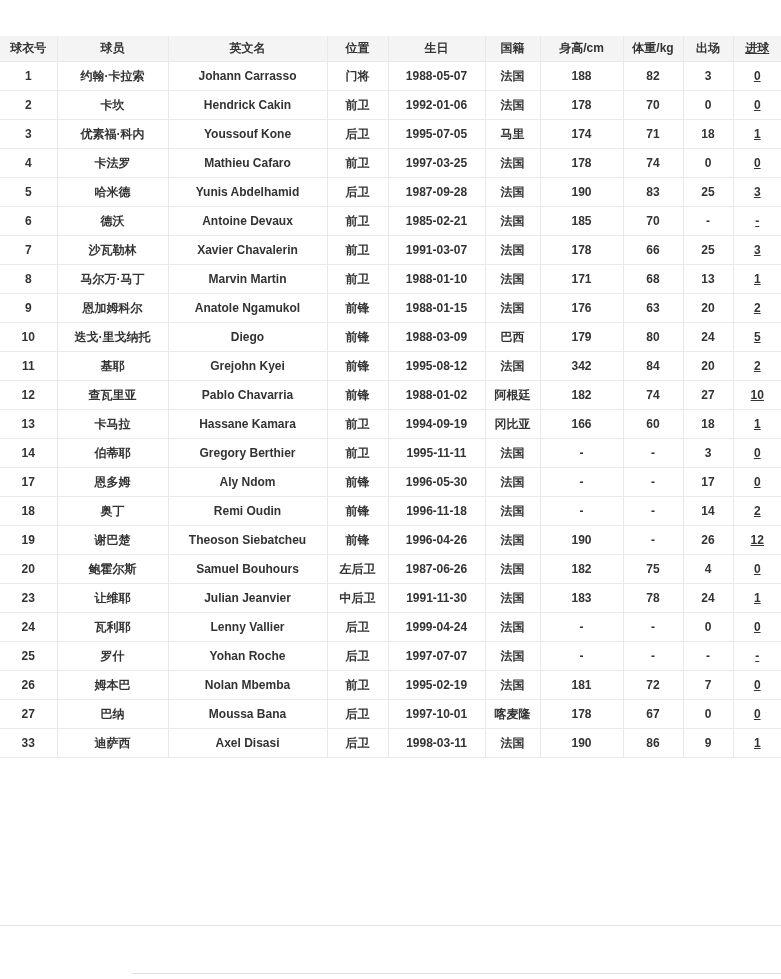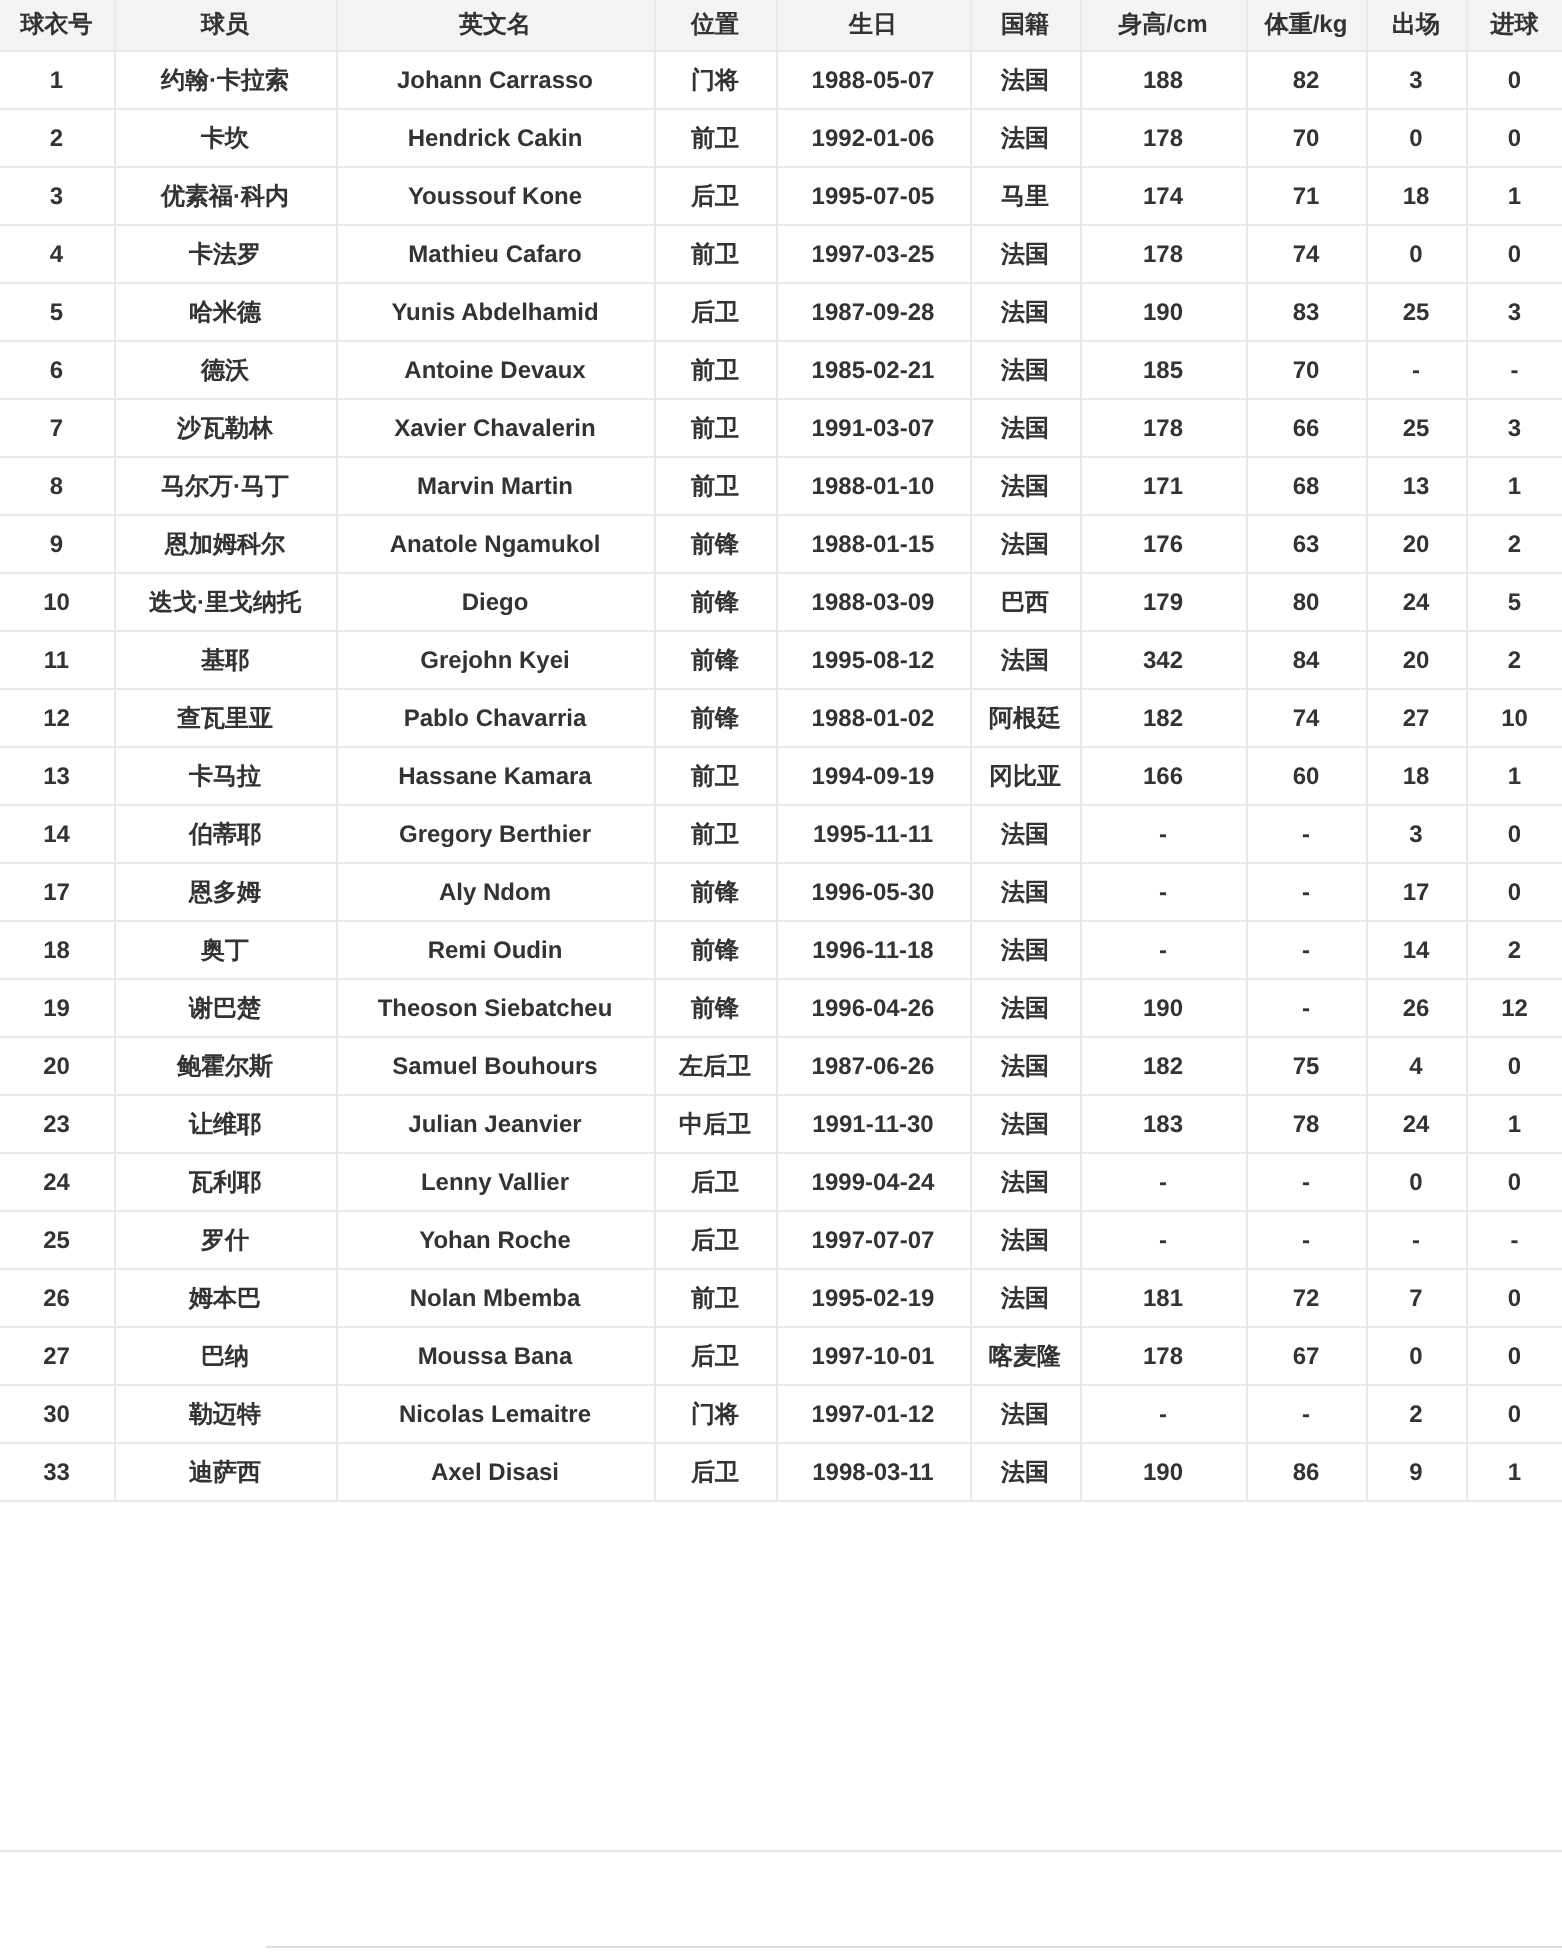--- a/index.html
+++ b/index.html
@@ -11,37 +11,39 @@
     position: relative;
     width: 781px;
     height: 979px;
     font-family: "Liberation Sans", "DejaVu Sans", sans-serif;
     overflow: hidden;
   }
   table.squad {
     width: 781px;
     border-collapse: collapse;
     table-layout: fixed;
+    margin-top: 36px;
   }
   table.squad th,
   table.squad td {
     padding: 0;
     text-align: center;
     vertical-align: middle;
     font-size: 12px;
     font-weight: bold;
     color: #333333;
     border-bottom: 1px solid #e9e9e9;
     border-right: 1px solid #e9e9e9;
     overflow: hidden;
     white-space: nowrap;
   }
   table.squad th:last-child,
   table.squad td:last-child {
     border-right: none;
+    text-decoration: underline;
   }
   table.squad thead th {
     background: #f4f4f4;
     height: 25px;
   }
   table.squad tbody td {
     background: #ffffff;
     height: 28px;
   }
   .divider-full {
@@ -362,32 +364,20 @@
         <td>Moussa Bana</td>
         <td>后卫</td>
         <td>1997-10-01</td>
         <td>喀麦隆</td>
         <td>178</td>
         <td>67</td>
         <td>0</td>
         <td>0</td>
       </tr>
       <tr>
-        <td>30</td>
-        <td>勒迈特</td>
-        <td>Nicolas Lemaitre</td>
-        <td>门将</td>
-        <td>1997-01-12</td>
-        <td>法国</td>
-        <td>-</td>
-        <td>-</td>
-        <td>2</td>
-        <td>0</td>
-      </tr>
-      <tr>
         <td>33</td>
         <td>迪萨西</td>
         <td>Axel Disasi</td>
         <td>后卫</td>
         <td>1998-03-11</td>
         <td>法国</td>
         <td>190</td>
         <td>86</td>
         <td>9</td>
         <td>1</td>

